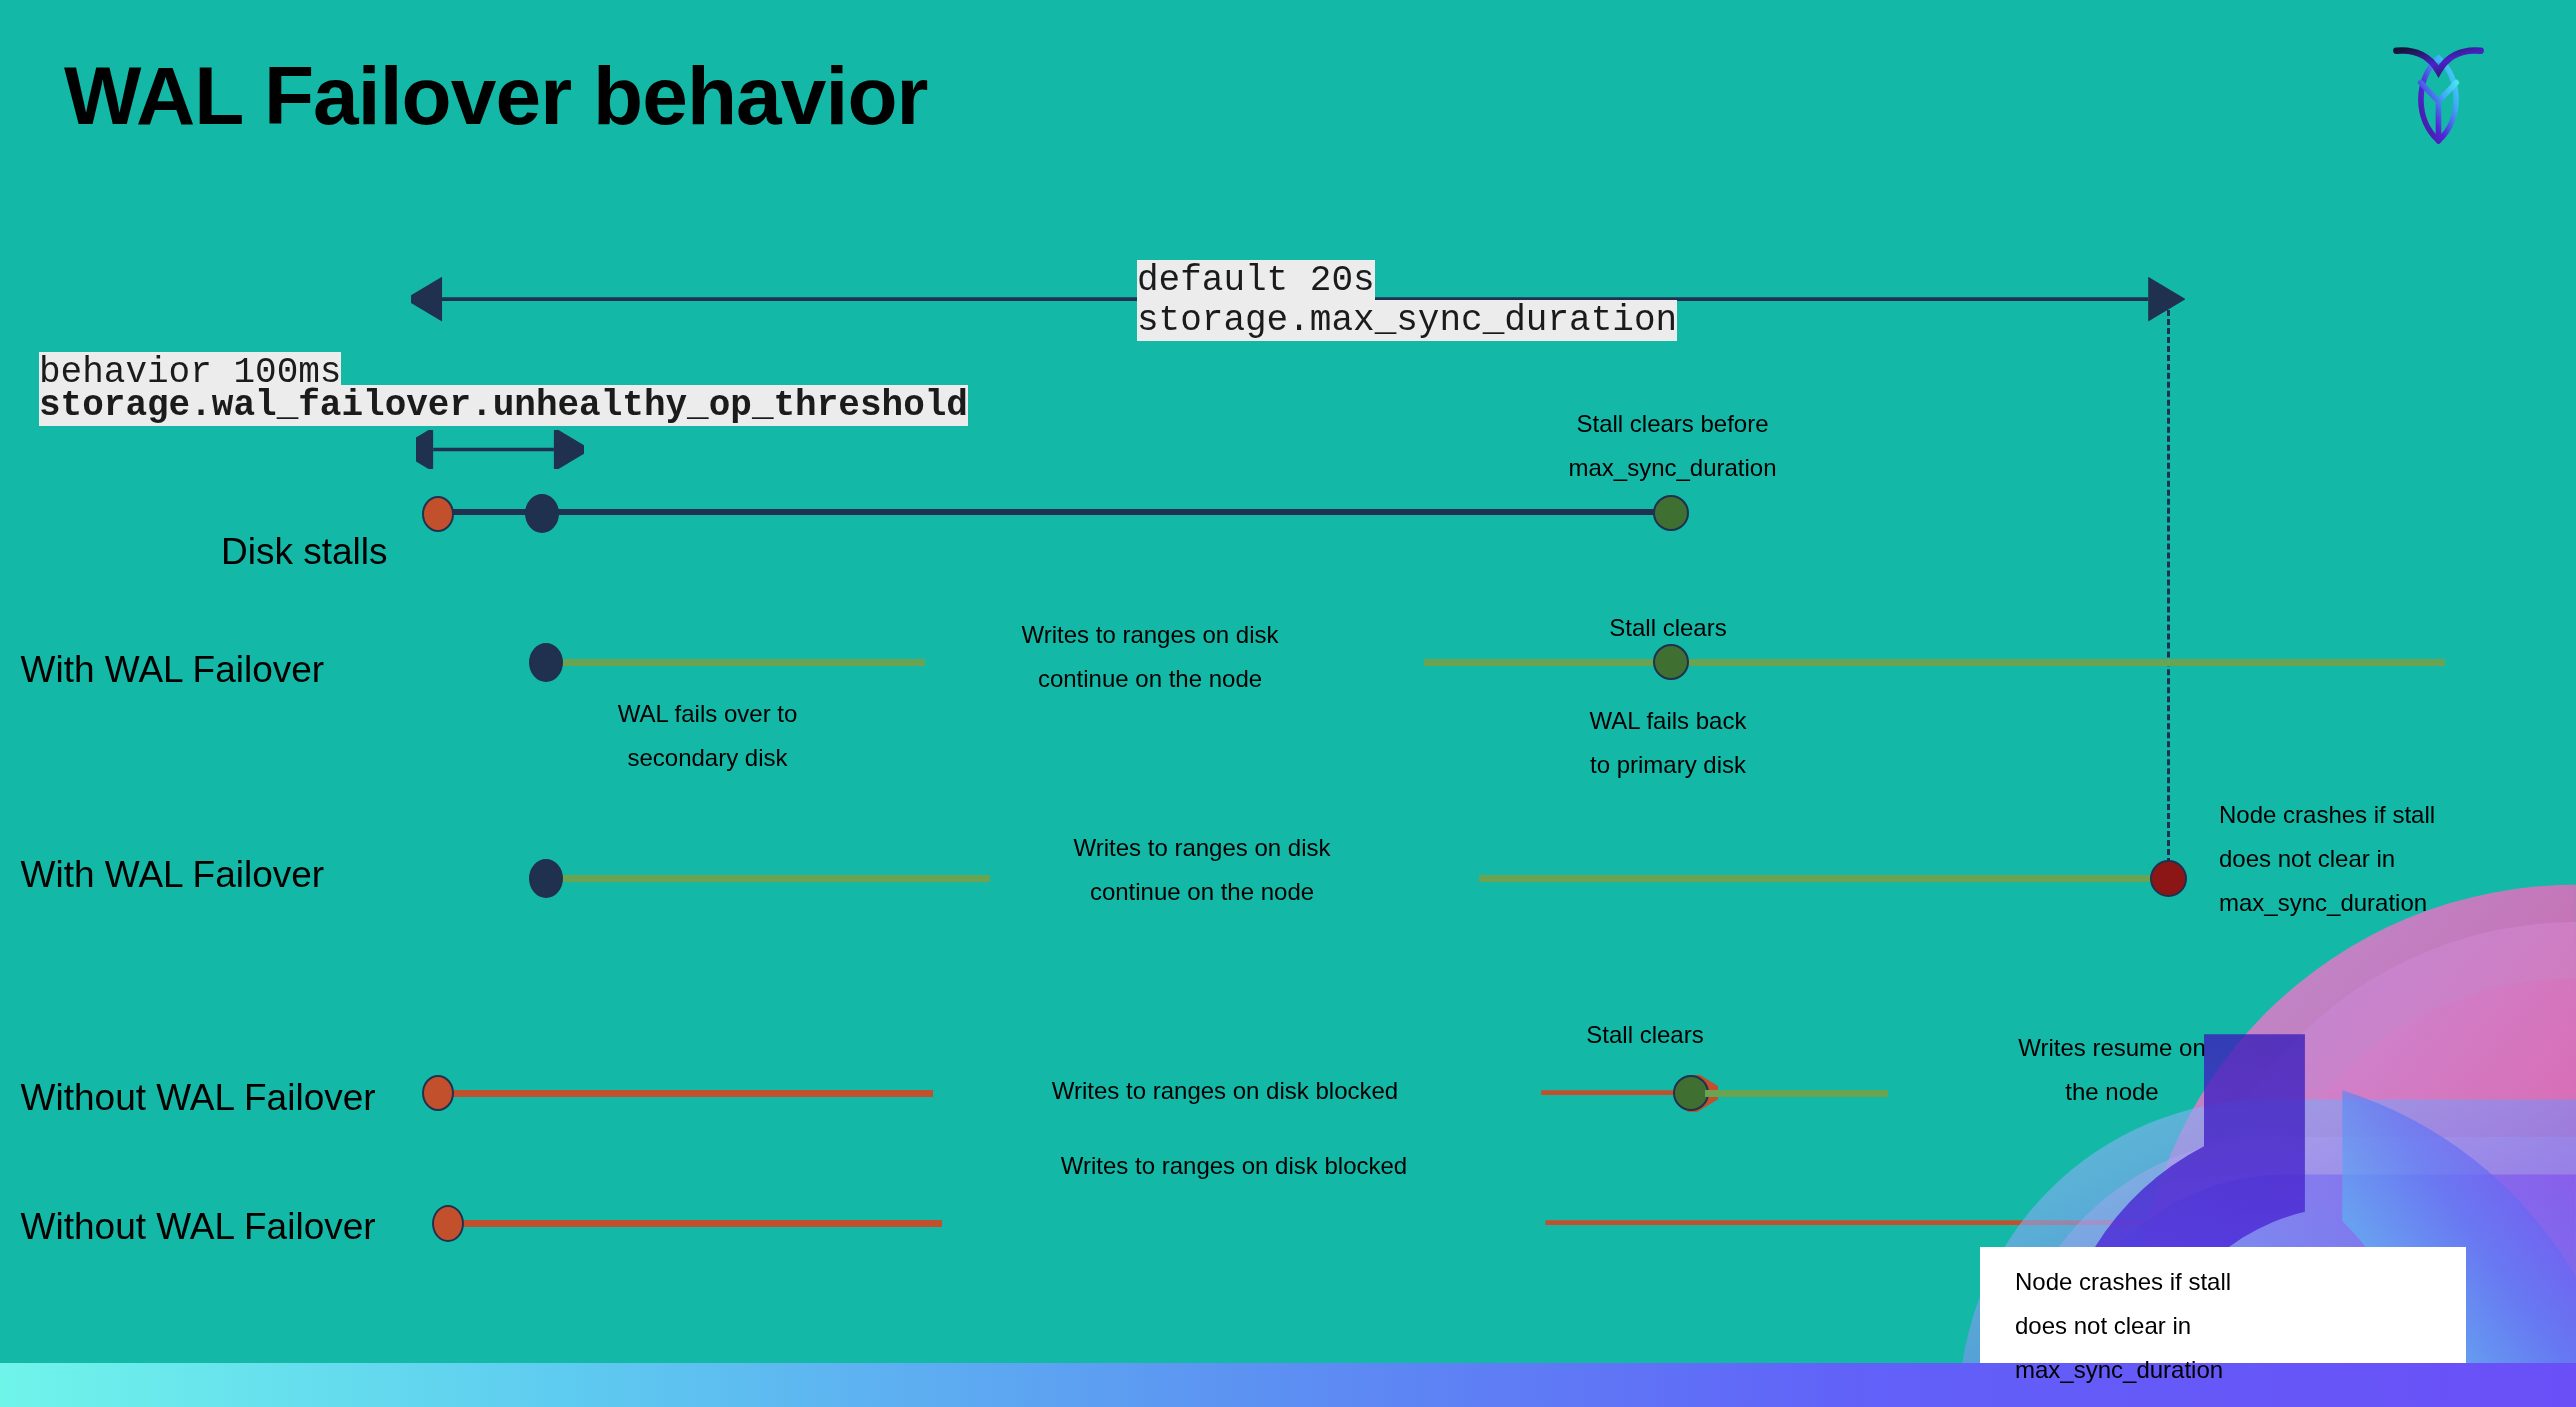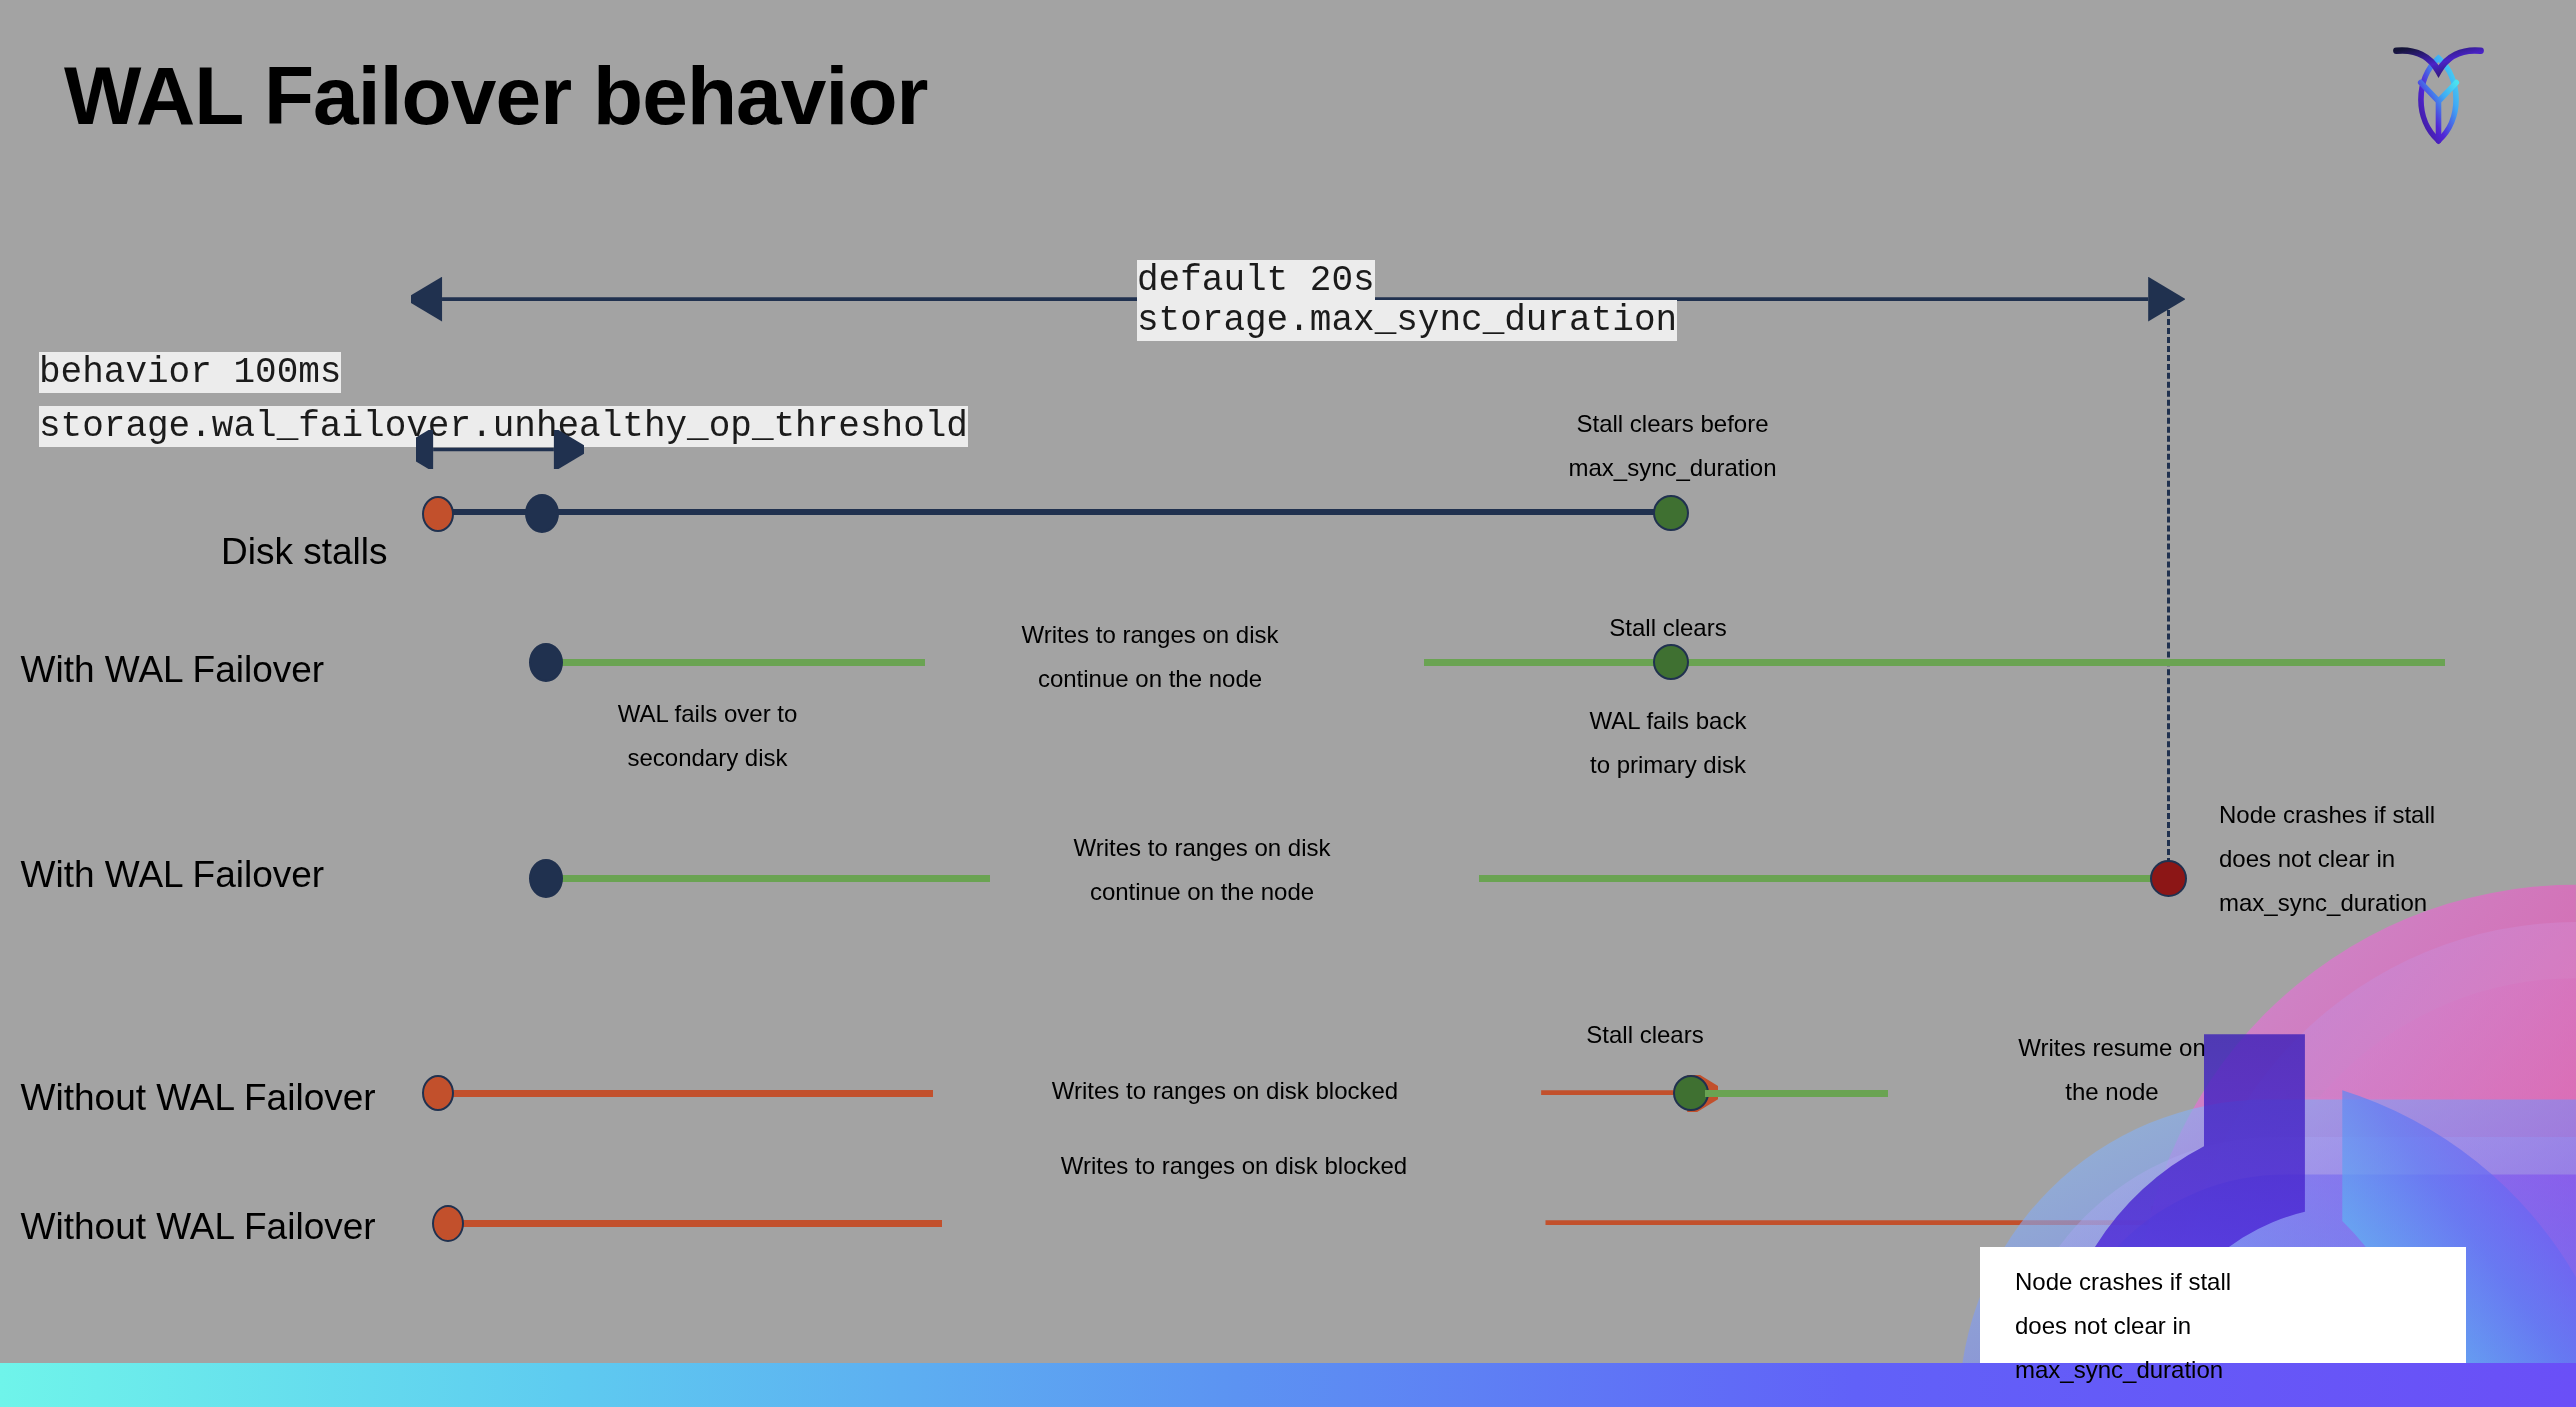--- a/index.html
+++ b/index.html
@@ -3,21 +3,21 @@
 <meta charset="utf-8">
 <style>
   html,body{margin:0;padding:0;}
   body{
     width:2576px;height:1408px;
     background:#ffffff;
     font-family:"Liberation Sans", sans-serif;
     overflow:hidden;
     position:relative;
   }
-  #slide{position:absolute;left:0;top:0;width:2576px;height:1408px;overflow:hidden;background:#a3a3a3;}
+  #slide{position:absolute;left:0;top:0;width:2576px;height:1408px;overflow:hidden;background:#14b8a6;}
 
   
   #title{
     position:absolute;left:64px;top:49px;
     font-size:82px;font-weight:bold;color:#000000;
     letter-spacing:-0.9px;white-space:nowrap;
   }
 
   
   #logo{position:absolute;left:2387px;top:30px;width:103px;height:122px;}
@@ -106,21 +106,21 @@
     </defs>
     <line x1="32" y1="28" x2="1860" y2="28" stroke="#20314f" stroke-width="4" marker-start="url(#arrL)" marker-end="url(#arrR)"></line>
   </svg>
 
   <div class="code" style="left:1137px;top:261px;"><span>default 20s</span></div>
   <div class="code" style="left:1137px;top:301px;"><span>storage.max_sync_duration</span></div>
 
   <div class="dashed" style="left:2167px;top:301px;height:572px;"></div>
 
   <div class="code" style="left:39px;top:353px;"><span>behavior 100ms</span></div>
-  <div class="code" style="left:39px;top:407px;"><span>storage.wal_failover.unhealthy_op_threshold</span></div>
+  <div class="code" style="left:39px;top:386px;font-weight:bold;"><span>storage.wal_failover.unhealthy_op_threshold</span></div>
 
   <svg style="position:absolute;left:416px;top:430px;width:168px;height:39px;" viewBox="0 0 180 42" width="168" height="39">
     <line x1="18" y1="21" x2="148" y2="21" stroke="#20314f" stroke-width="4" marker-start="url(#arrL)" marker-end="url(#arrR)"></line>
   </svg>
 
   <div class="rowlabel" style="left:221px;top:490px;margin-top:41px;">Disk stalls</div>
   <div class="seg navy" style="left:437px;top:509px;width:1234px;"></div>
   <div class="dot red" style="left:422px;top:496px;width:32px;height:36px;"></div>
   <div class="dot navy" style="left:525px;top:494px;width:34px;height:39px;"></div>
   <div class="dot green" style="left:1653px;top:495px;width:36px;height:36px;"></div>

